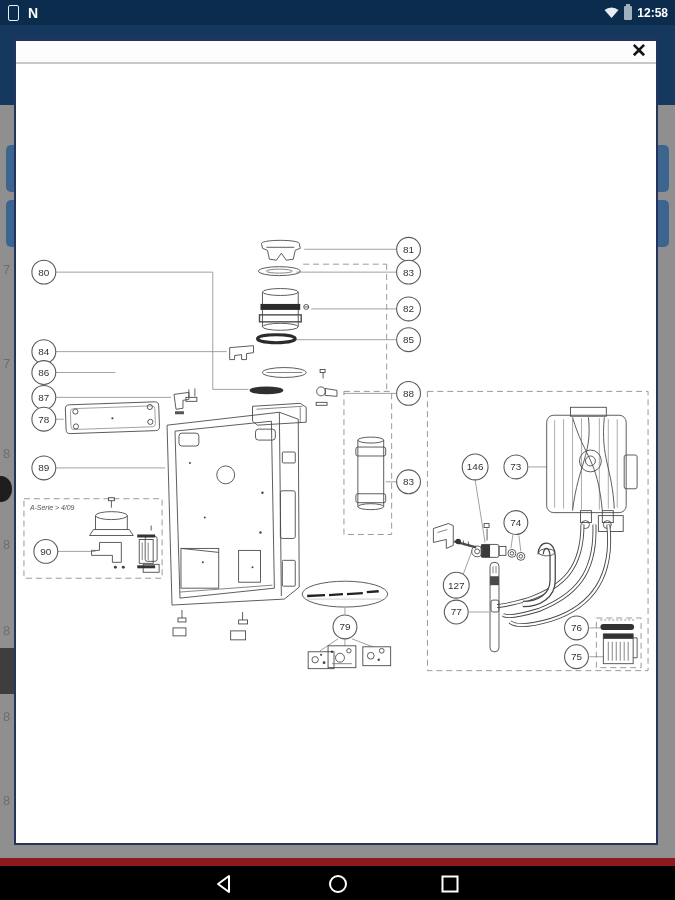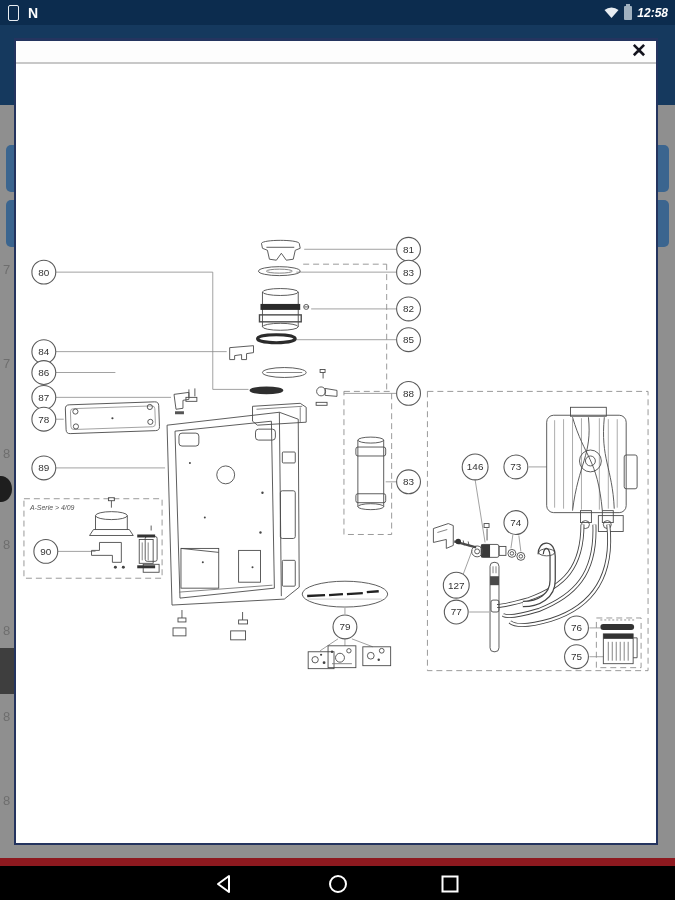--- a/index.html
+++ b/index.html
@@ -3,21 +3,21 @@
 <meta charset="utf-8">
 <style>
   html,body{margin:0;padding:0;background:#222;}
   .screen{position:relative;width:675px;height:900px;overflow:hidden;
     font-family:"Liberation Sans",sans-serif;background:#8f8f8f;}
 
   
   .statusbar{position:absolute;top:0;left:0;width:675px;height:25px;background:#0c2c4e;
     display:flex;align-items:center;color:#fff;z-index:30;}
   .sb-left{display:flex;align-items:center;gap:9px;margin-left:8px;}
-  .sb-right{margin-left:auto;display:flex;align-items:flex-start;gap:5px;margin-right:7px;font-style:italic;}
+  .sb-right{margin-left:auto;display:flex;align-items:flex-start;gap:5px;margin-right:7px;}
   .sb-nfc{font-weight:bold;font-size:14px;letter-spacing:0;}
   .sb-time{font-size:12px;font-weight:bold;}
   .devrect{width:9px;height:14px;border:1.6px solid #e8edf2;border-radius:2px;}
   .batt{width:8px;height:14px;background:#9fb0bf;border-radius:1px;position:relative;}
   .batt:before{content:"";position:absolute;top:-2px;left:2px;width:4px;height:2px;background:#9fb0bf;}
 
   
   .under-header{position:absolute;top:25px;left:0;width:675px;height:80px;background:#15395e;}
   .under-btn{position:absolute;left:6px;right:6px;height:47px;background:#3b658f;border-radius:5px;}
   .under-btn.b1{top:145px;} .under-btn.b2{top:200px;}

